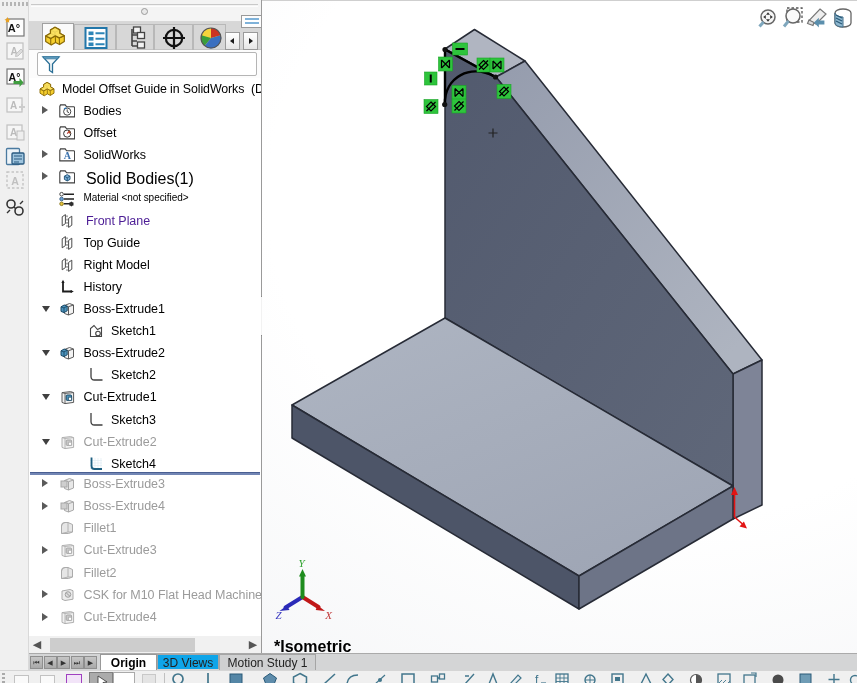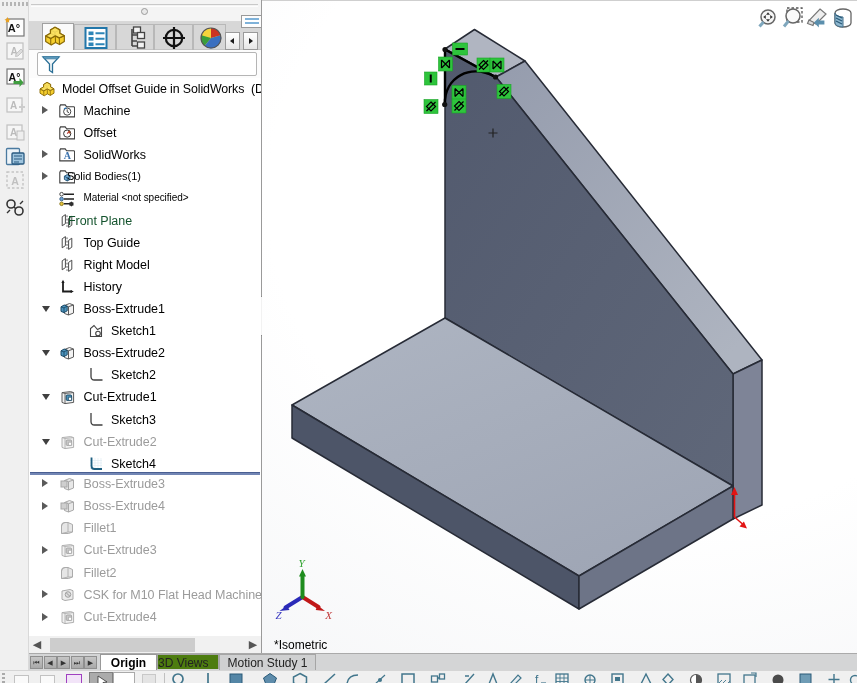--- a/index.html
+++ b/index.html
@@ -142,21 +142,21 @@
     <div class="abs" style="left:33px;top:82px;font-size:12.4px;letter-spacing:-0.1px;color:#000;white-space:nowrap">Model Offset Guide in SolidWorks&nbsp; (De</div>
     <div style="position:absolute;left:13px;top:106.0px;width:0;height:0;border-left:6px solid #5a5a5a;border-top:4.5px solid transparent;border-bottom:4.5px solid transparent"></div>
       <div style="position:absolute;left:30px;top:102.5px">
         <svg width="16" height="16" viewBox="0 0 16 16" style="display:block">
           <path d="M0.8,13.9 V3.4 l0.7,-1.5 h4.7 l1.4,1.9 h7.4 l0.6,0.9 v9.2 z" fill="#fff" stroke="#3f3f3f" stroke-width="1.1"></path>
           <circle cx="8.2" cy="8.6" r="3.6" fill="#fff" stroke="#444" stroke-width="1"></circle>
           <path d="M8.2,6.4 V8.8 L10,9.6" stroke="#444" stroke-width="1" fill="none"></path>
           <path d="M5.2,6.2 a3.8,3.8 0 0 1 2.2,-1.4" stroke="#2a76b8" stroke-width="1.3" fill="none"></path>
         </svg>
       </div>
-      <div style="position:absolute;left:54.5px;top:103.5px;font-size:12.5px;letter-spacing:-0.05px;color:#000;white-space:nowrap">Machine</div>
+      <div style="position:absolute;left:54.5px;top:103.5px;font-size:12.5px;letter-spacing:-0.05px;color:#000;white-space:nowrap">Bodies</div>
       <div style="position:absolute;left:30px;top:124.6px">
         <svg width="16" height="16" viewBox="0 0 16 16" style="display:block">
           <path d="M0.8,13.9 V3.4 l0.7,-1.5 h4.7 l1.4,1.9 h7.4 l0.6,0.9 v9.2 z" fill="#fff" stroke="#3f3f3f" stroke-width="1.1"></path>
           <circle cx="8.2" cy="8.6" r="3.6" fill="#fff" stroke="#333" stroke-width="1"></circle>
           <path d="M8.2,8.6 L10.4,6.2" stroke="#b33" stroke-width="1.2"></path>
           <path d="M10.8,8.4 a3,3 0 0 0 -1,-2.2" stroke="#b04a1e" stroke-width="1.6" fill="none"></path>
         </svg>
       </div>
       <div style="position:absolute;left:54.5px;top:125.6px;font-size:12.5px;letter-spacing:-0.05px;color:#000;white-space:nowrap">Offset</div>
       <div style="position:absolute;left:13px;top:150.1px;width:0;height:0;border-left:6px solid #5a5a5a;border-top:4.5px solid transparent;border-bottom:4.5px solid transparent"></div>
@@ -168,40 +168,40 @@
       </div>
       <div style="position:absolute;left:54.5px;top:147.6px;font-size:12.5px;letter-spacing:-0.05px;color:#000;white-space:nowrap">SolidWorks</div>
       <div style="position:absolute;left:13px;top:172.2px;width:0;height:0;border-left:6px solid #5a5a5a;border-top:4.5px solid transparent;border-bottom:4.5px solid transparent"></div>
       <div style="position:absolute;left:30px;top:168.7px">
         <svg width="16" height="16" viewBox="0 0 16 16" style="display:block">
           <path d="M0.8,13.9 V3.4 l0.7,-1.5 h4.7 l1.4,1.9 h7.4 l0.6,0.9 v9.2 z" fill="#fff" stroke="#3f3f3f" stroke-width="1.1"></path>
           <path d="M5.4,7.2 l2.8,-1.6 2.8,1.6 v3.2 l-2.8,1.6 -2.8,-1.6 z" fill="#7fb2d9" stroke="#1d4f74" stroke-width="0.9"></path>
           <path d="M5.4,7.2 l2.8,1.6 2.8,-1.6 M8.2,8.8 v3.2" stroke="#1d4f74" stroke-width="0.9" fill="none"></path>
         </svg>
       </div>
-      <div style="position:absolute;left:38px;top:169.7px;font-size:11px;letter-spacing:-0.05px;color:#000;white-space:nowrap">Solid Bodies(1)</div>
+      <div style="position:absolute;left:57px;top:169.7px;font-size:16px;letter-spacing:-0.05px;color:#000;white-space:nowrap">Solid Bodies(1)</div>
       <div style="position:absolute;left:30px;top:190.8px">
         <svg width="16" height="16" viewBox="0 0 16 16" style="display:block">
           <path d="M5,3.2 H15 M5,8 H15 M5,12.8 H11" stroke="#222" stroke-width="1.6"></path>
           <circle cx="2.6" cy="3.2" r="1.8" fill="#fff" stroke="#444" stroke-width="1"></circle>
           <circle cx="2.6" cy="8" r="1.8" fill="#6aa3d8" stroke="#44688c" stroke-width="1"></circle>
           <circle cx="2.6" cy="12.8" r="1.8" fill="#e7c33b" stroke="#8c7a22" stroke-width="1"></circle>
           <circle cx="12.4" cy="13" r="2" fill="#2b2b2b"></circle>
           <circle cx="12.4" cy="13" r="0.7" fill="#fff"></circle>
           <path d="M12.4,10.6 v4.8 M10,13 h4.8 M10.8,11.3 l3.3,3.3 M14.1,11.3 l-3.3,3.3" stroke="#2b2b2b" stroke-width="0.9"></path>
         </svg>
       </div>
       <div style="position:absolute;left:54.5px;top:191.8px;font-size:10px;letter-spacing:-0.05px;color:#000;white-space:nowrap">Material &lt;not specified&gt;</div>
       <div style="position:absolute;left:30px;top:212.8px">
         <svg width="16" height="16" viewBox="0 0 16 16" style="display:block">
           <path d="M3.2,3.8 L6.4,1.6 L6.4,10.6 L3.2,12.8 Z M9.6,5.4 L12.8,3.2 L12.8,12.2 L9.6,14.4 Z" fill="none" stroke="#4a4a4a" stroke-width="1"></path>
           <path d="M8,2.4 V13.8" stroke="#4a4a4a" stroke-width="0.9" stroke-dasharray="1.8 1.5"></path>
         </svg>
       </div>
-      <div style="position:absolute;left:39px;top:213.8px;font-size:12.5px;letter-spacing:-0.05px;color:#14532d;white-space:nowrap">Front Plane</div>
+      <div style="position:absolute;left:57px;top:213.8px;font-size:12.5px;letter-spacing:-0.05px;color:#4c1d95;white-space:nowrap">Front Plane</div>
       <div style="position:absolute;left:30px;top:234.9px">
         <svg width="16" height="16" viewBox="0 0 16 16" style="display:block">
           <path d="M3.2,3.8 L6.4,1.6 L6.4,10.6 L3.2,12.8 Z M9.6,5.4 L12.8,3.2 L12.8,12.2 L9.6,14.4 Z" fill="none" stroke="#4a4a4a" stroke-width="1"></path>
           <path d="M8,2.4 V13.8" stroke="#4a4a4a" stroke-width="0.9" stroke-dasharray="1.8 1.5"></path>
         </svg>
       </div>
       <div style="position:absolute;left:54.5px;top:235.9px;font-size:12.5px;letter-spacing:-0.05px;color:#000;white-space:nowrap">Top Guide</div>
       <div style="position:absolute;left:30px;top:257.0px">
         <svg width="16" height="16" viewBox="0 0 16 16" style="display:block">
           <path d="M3.2,3.8 L6.4,1.6 L6.4,10.6 L3.2,12.8 Z M9.6,5.4 L12.8,3.2 L12.8,12.2 L9.6,14.4 Z" fill="none" stroke="#4a4a4a" stroke-width="1"></path>
@@ -440,21 +440,21 @@
         <path d="M17.5,610 l7.5,-5.5 2.5,4.5 z" fill="#2a2ab8" stroke="none"></path>
         <path d="M40.5,596 L56.5,606" stroke="#c01818" stroke-width="4"></path>
         <path d="M63.0,610 l-7.5,-5.8 -1.8,4.8 z" fill="#c01818" stroke="none"></path>
         <path d="M40.5,596 V574" stroke="#1e8c1e" stroke-width="4"></path>
         <path d="M40.5,568 l-3.5,7.5 h7 z" fill="#1e8c1e" stroke="none"></path>
       </g>
       <text x="39.5" y="566" font-size="11" fill="#2fa32f" text-anchor="middle" font-family="Liberation Serif" font-style="italic">Y</text>
       <text x="16.5" y="618" font-size="11" fill="#3a3ac0" text-anchor="middle" font-family="Liberation Serif" font-style="italic">Z</text>
       <text x="66.5" y="618" font-size="11" fill="#c03a3a" text-anchor="middle" font-family="Liberation Serif" font-style="italic">X</text>
     </svg>
-    <div style="position:absolute;left:12px;top:637px;font-size:12px;font-weight:normal;color:#000">*Isometric</div>
+    <div style="position:absolute;left:12px;top:637px;font-size:16px;font-weight:bold;color:#000">*Isometric</div>
     <svg width="110" height="32" style="position:absolute;left:491px;top:4px">
 <g>
         <circle cx="15" cy="12" r="7" fill="#f6f6f6" stroke="#666" stroke-width="1.5"></circle>
 <path d="M15,7.2 l-2,2.6 h4 z M15,16.8 l-2,-2.6 h4 z M10.2,12 l2.6,-2 v4 z M19.8,12 l-2.6,-2 v4 z" fill="#333"></path>
 <path d="M10.5,17 l-4,4.5" stroke="#7fa7bd" stroke-width="3"></path>
       </g>
 <g transform="translate(26,0)">
         <rect x="8" y="3" width="15" height="14" fill="none" stroke="#555" stroke-width="1.3" stroke-dasharray="2.5 2"></rect>
 <circle cx="14" cy="11" r="7" fill="#fafafa" stroke="#666" stroke-width="1.5"></circle>
 <path d="M9.5,16 l-4.5,5.5" stroke="#7fa7bd" stroke-width="3"></path>
@@ -472,21 +472,21 @@
 </svg>
 </div>
 
 <div class="abs" style="left:29px;top:653px;width:828px;height:17px;background:#d4d5d6;border-top:1px solid #aaa">
   <div class="abs" style="left:1px;top:2px;width:13px;height:13px;background:linear-gradient(#c6c6c6,#a9a9a9);border:1px solid #8f8f8f;color:#333;font-size:7px;line-height:12px;text-align:center">⏮</div>
     <div class="abs" style="left:14.5px;top:2px;width:13px;height:13px;background:linear-gradient(#c6c6c6,#a9a9a9);border:1px solid #8f8f8f;color:#333;font-size:7px;line-height:12px;text-align:center">◀</div>
     <div class="abs" style="left:28.0px;top:2px;width:13px;height:13px;background:linear-gradient(#c6c6c6,#a9a9a9);border:1px solid #8f8f8f;color:#333;font-size:7px;line-height:12px;text-align:center">▶</div>
     <div class="abs" style="left:41.5px;top:2px;width:13px;height:13px;background:linear-gradient(#c6c6c6,#a9a9a9);border:1px solid #8f8f8f;color:#333;font-size:7px;line-height:12px;text-align:center">⏭</div>
     <div class="abs" style="left:55.0px;top:2px;width:13px;height:13px;background:linear-gradient(#c6c6c6,#a9a9a9);border:1px solid #8f8f8f;color:#333;font-size:7px;line-height:12px;text-align:center">▶</div>
   <div class="abs" style="left:71px;top:0px;width:57px;height:17px;background:#fff;border:1px solid #999;border-bottom:none;text-align:center;font-size:12px;font-weight:bold;color:#000;line-height:16px">Origin</div>
-  <div class="abs" style="left:128px;top:0px;width:62px;height:15px;border:1px solid #a5a5a5;border-bottom:none;text-align:left;font-size:12px;color:#222;line-height:16px;background:#4d7c0f">3D Views</div>
+  <div class="abs" style="left:128px;top:0px;width:62px;height:15px;border:1px solid #a5a5a5;border-bottom:none;text-align:center;font-size:12px;color:#222;line-height:16px;background:#0ea5e9">3D Views</div>
   <div class="abs" style="left:190px;top:0px;width:97px;height:17px;border:1px solid #a5a5a5;border-bottom:none;text-align:center;font-size:12px;color:#222;line-height:16px;background:#cfd0d1">Motion Study 1</div>
 </div>
 
 <div class="abs" style="left:0;top:670px;width:857px;height:13px;background:#f0f0f0;border-top:1px solid #d5d5d5">
 <div class="abs" style="left:2px;top:2px;width:3px;height:11px;background:repeating-linear-gradient(#aaa 0 2px,#f0f0f0 2px 4px)"></div>
     <div class="abs" style="left:14px;top:4px;width:15px;height:10px;border:1.4px solid #c2c2c2;background:#fafafa"></div>
     <div class="abs" style="left:40px;top:4px;width:15px;height:10px;border:1.4px solid #c2c2c2;background:#fafafa"></div>
     <div class="abs" style="left:66px;top:3px;width:16px;height:11px;border:1.6px solid #a040c0;background:#f2e4f8"></div>
     <div class="abs" style="left:89px;top:1px;width:24px;height:12px;background:#ababab;border:1px solid #808080"><svg width="22" height="12">
         <path d="M8,1 L8,11 L11,8.5 L13,12 L15,11 L13,7.5 L17,7 Z" fill="#fff" stroke="#333" stroke-width="0.8"></path>

